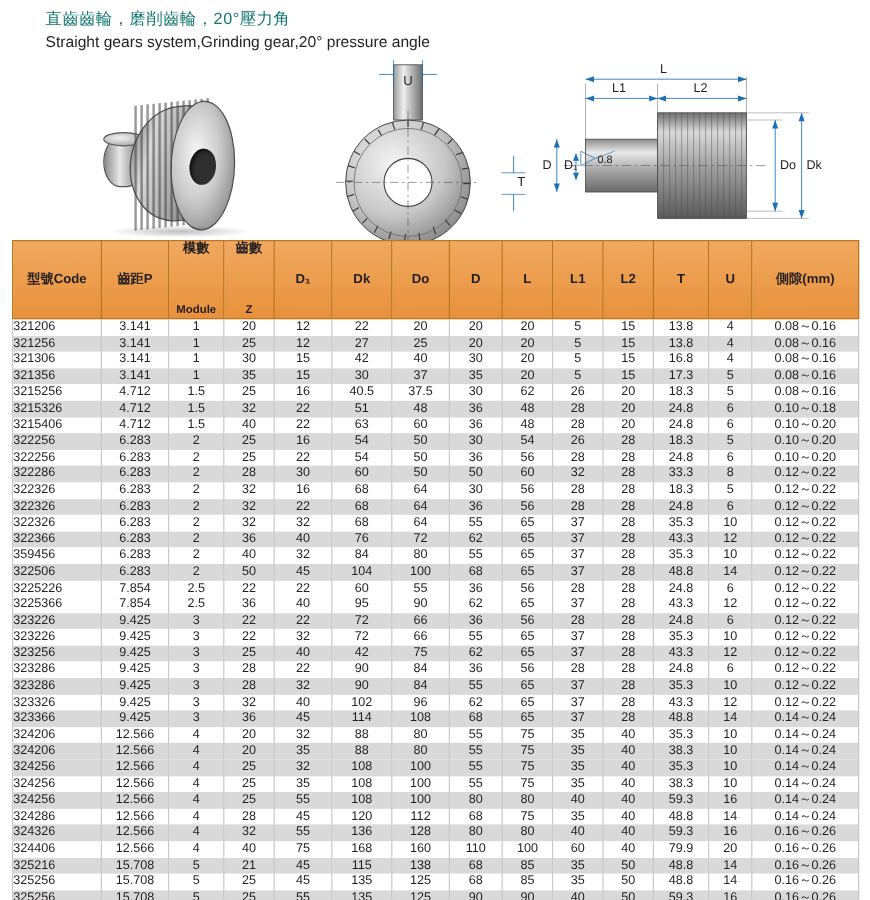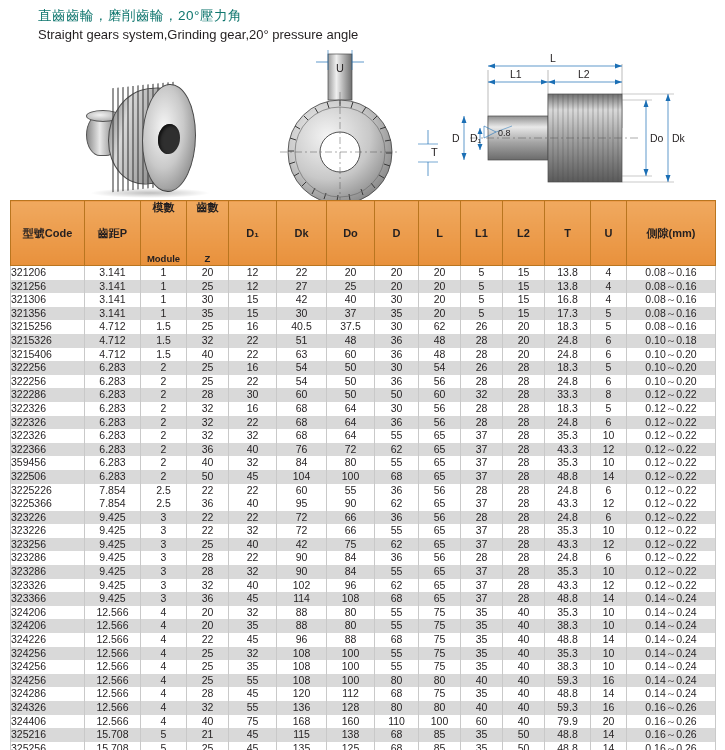--- a/index.html
+++ b/index.html
@@ -781,36 +781,20 @@
             <td>88</td>
             <td>80</td>
             <td>55</td>
             <td>75</td>
             <td>35</td>
             <td>40</td>
             <td>38.3</td>
             <td>10</td>
             <td>0.14～0.24</td>
           </tr>
-          <tr>
-            <td>324226</td>
-            <td>12.566</td>
-            <td>4</td>
-            <td>22</td>
-            <td>45</td>
-            <td>96</td>
-            <td>88</td>
-            <td>68</td>
-            <td>75</td>
-            <td>35</td>
-            <td>40</td>
-            <td>48.8</td>
-            <td>14</td>
-            <td>0.14～0.24</td>
-          </tr>
           <tr class="alt">
             <td>324256</td>
             <td>12.566</td>
             <td>4</td>
             <td>25</td>
             <td>32</td>
             <td>108</td>
             <td>100</td>
             <td>55</td>
             <td>75</td>

